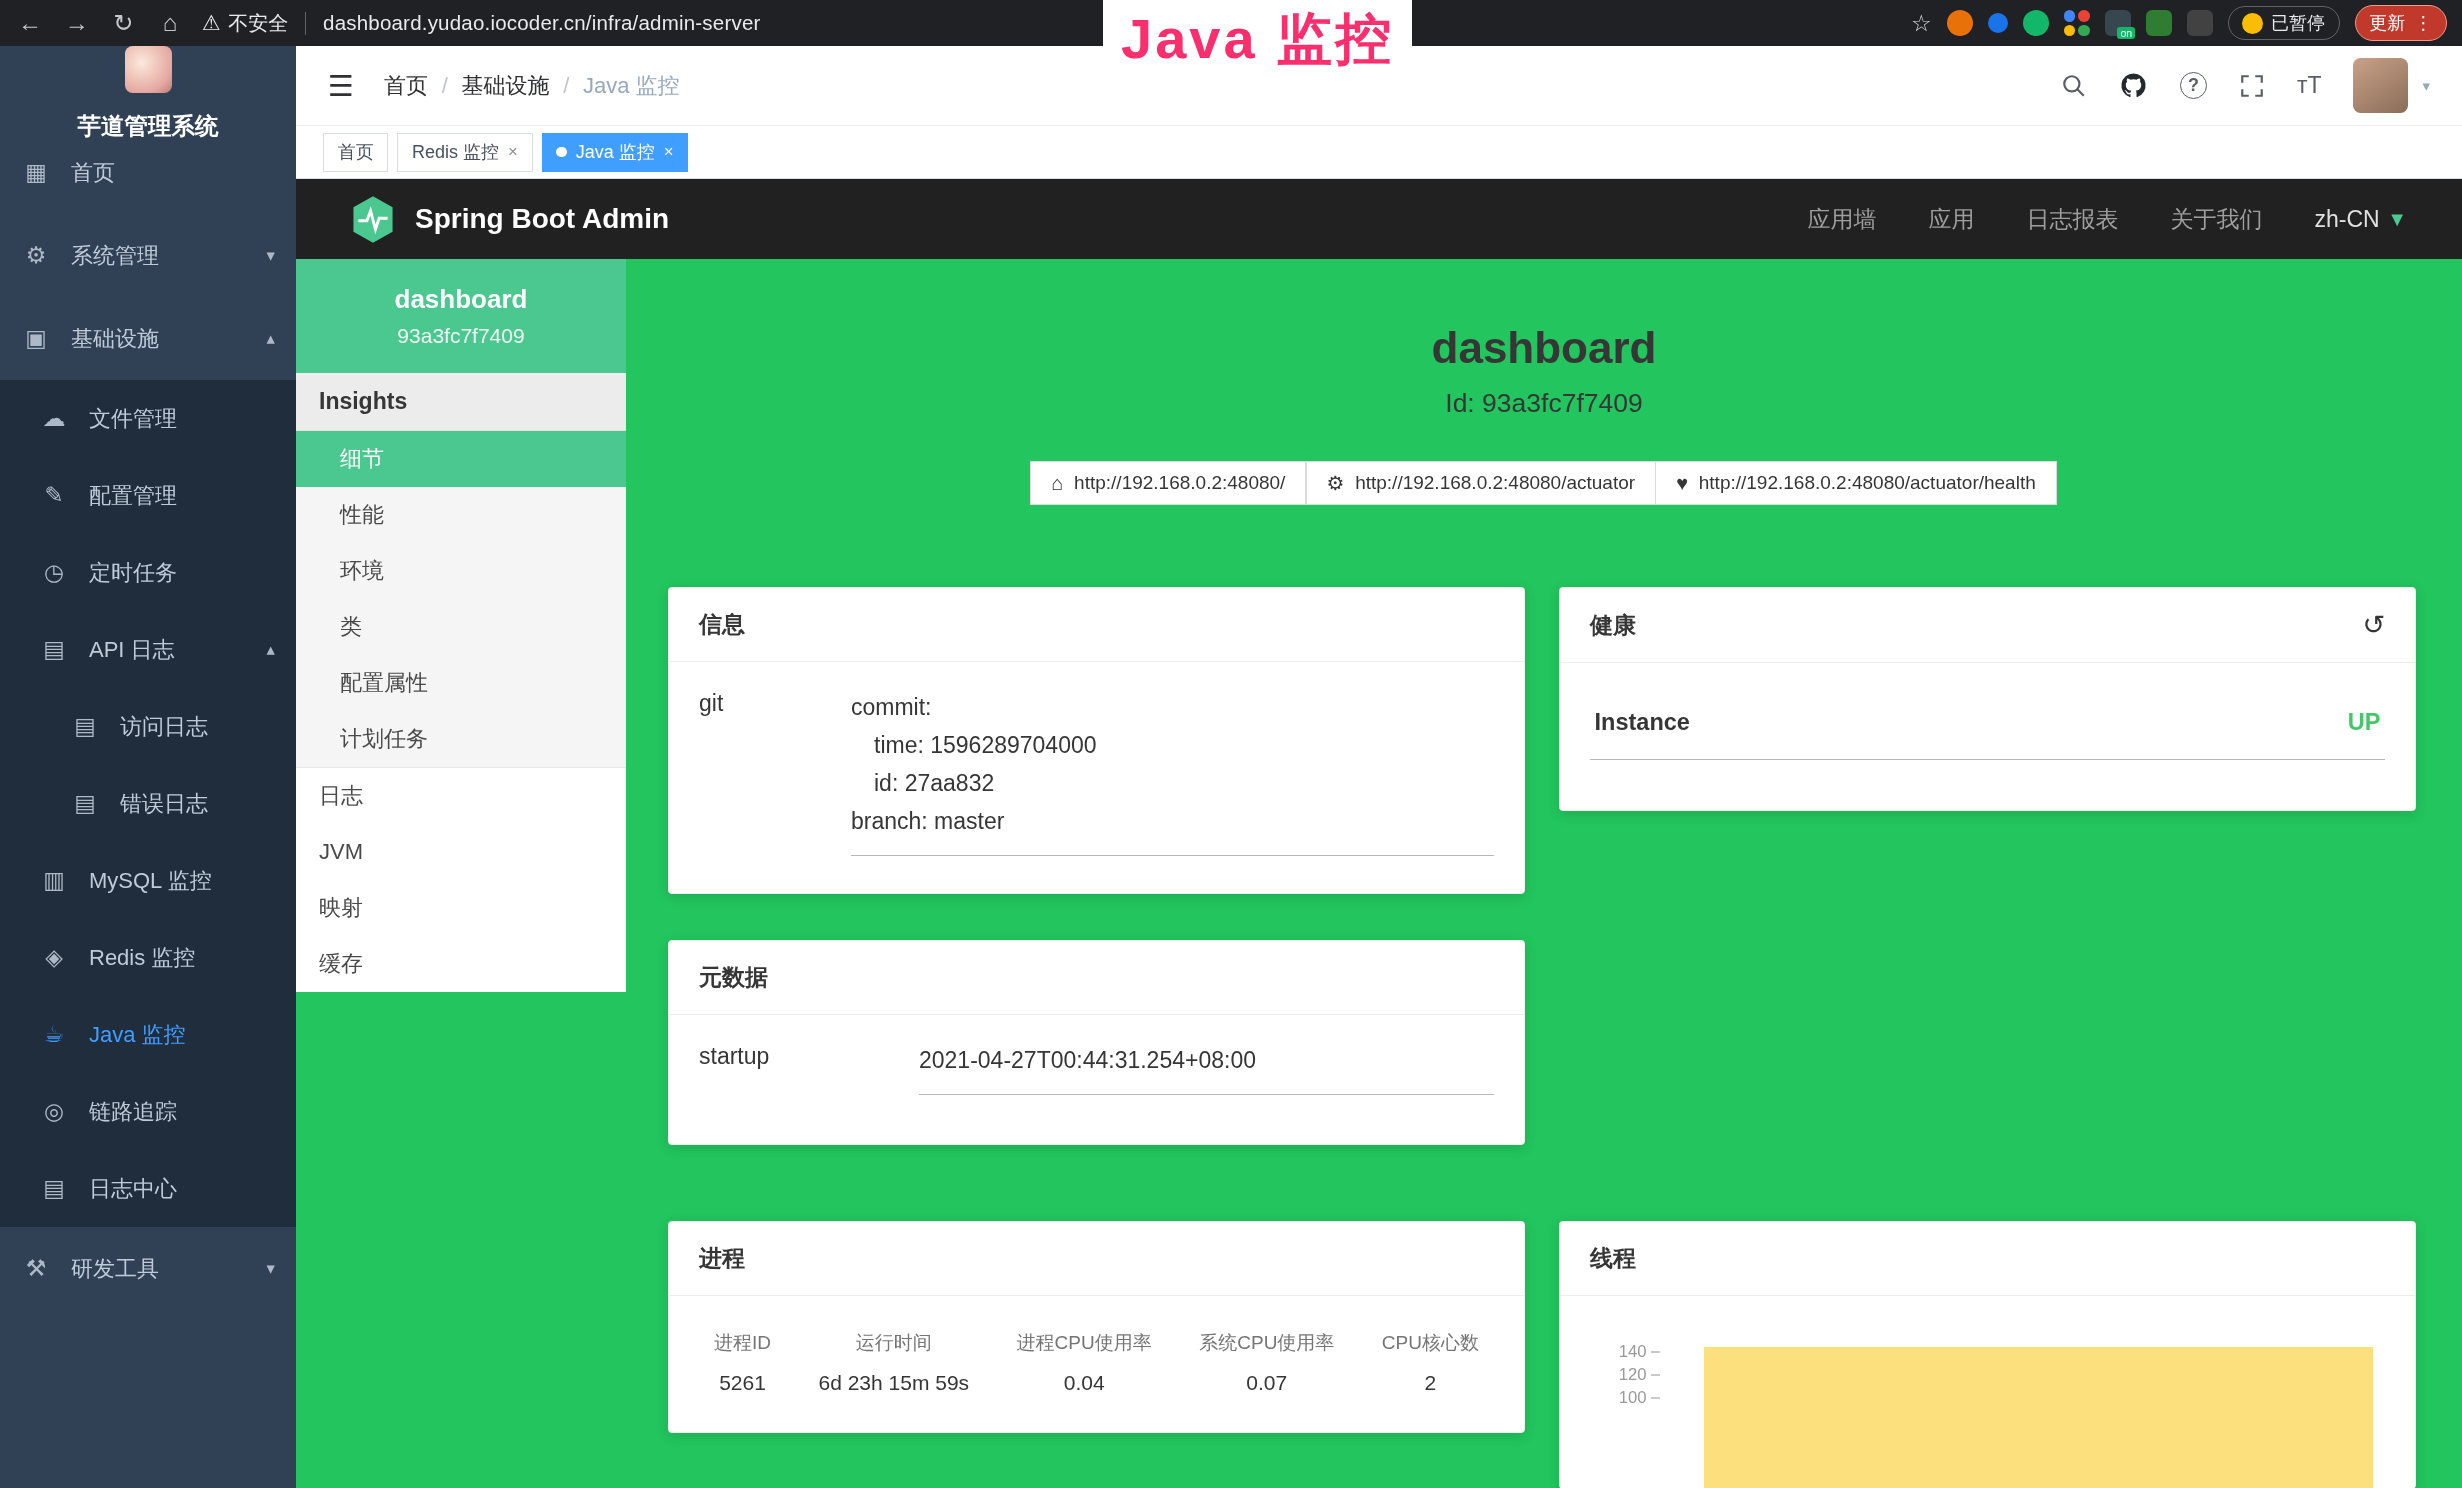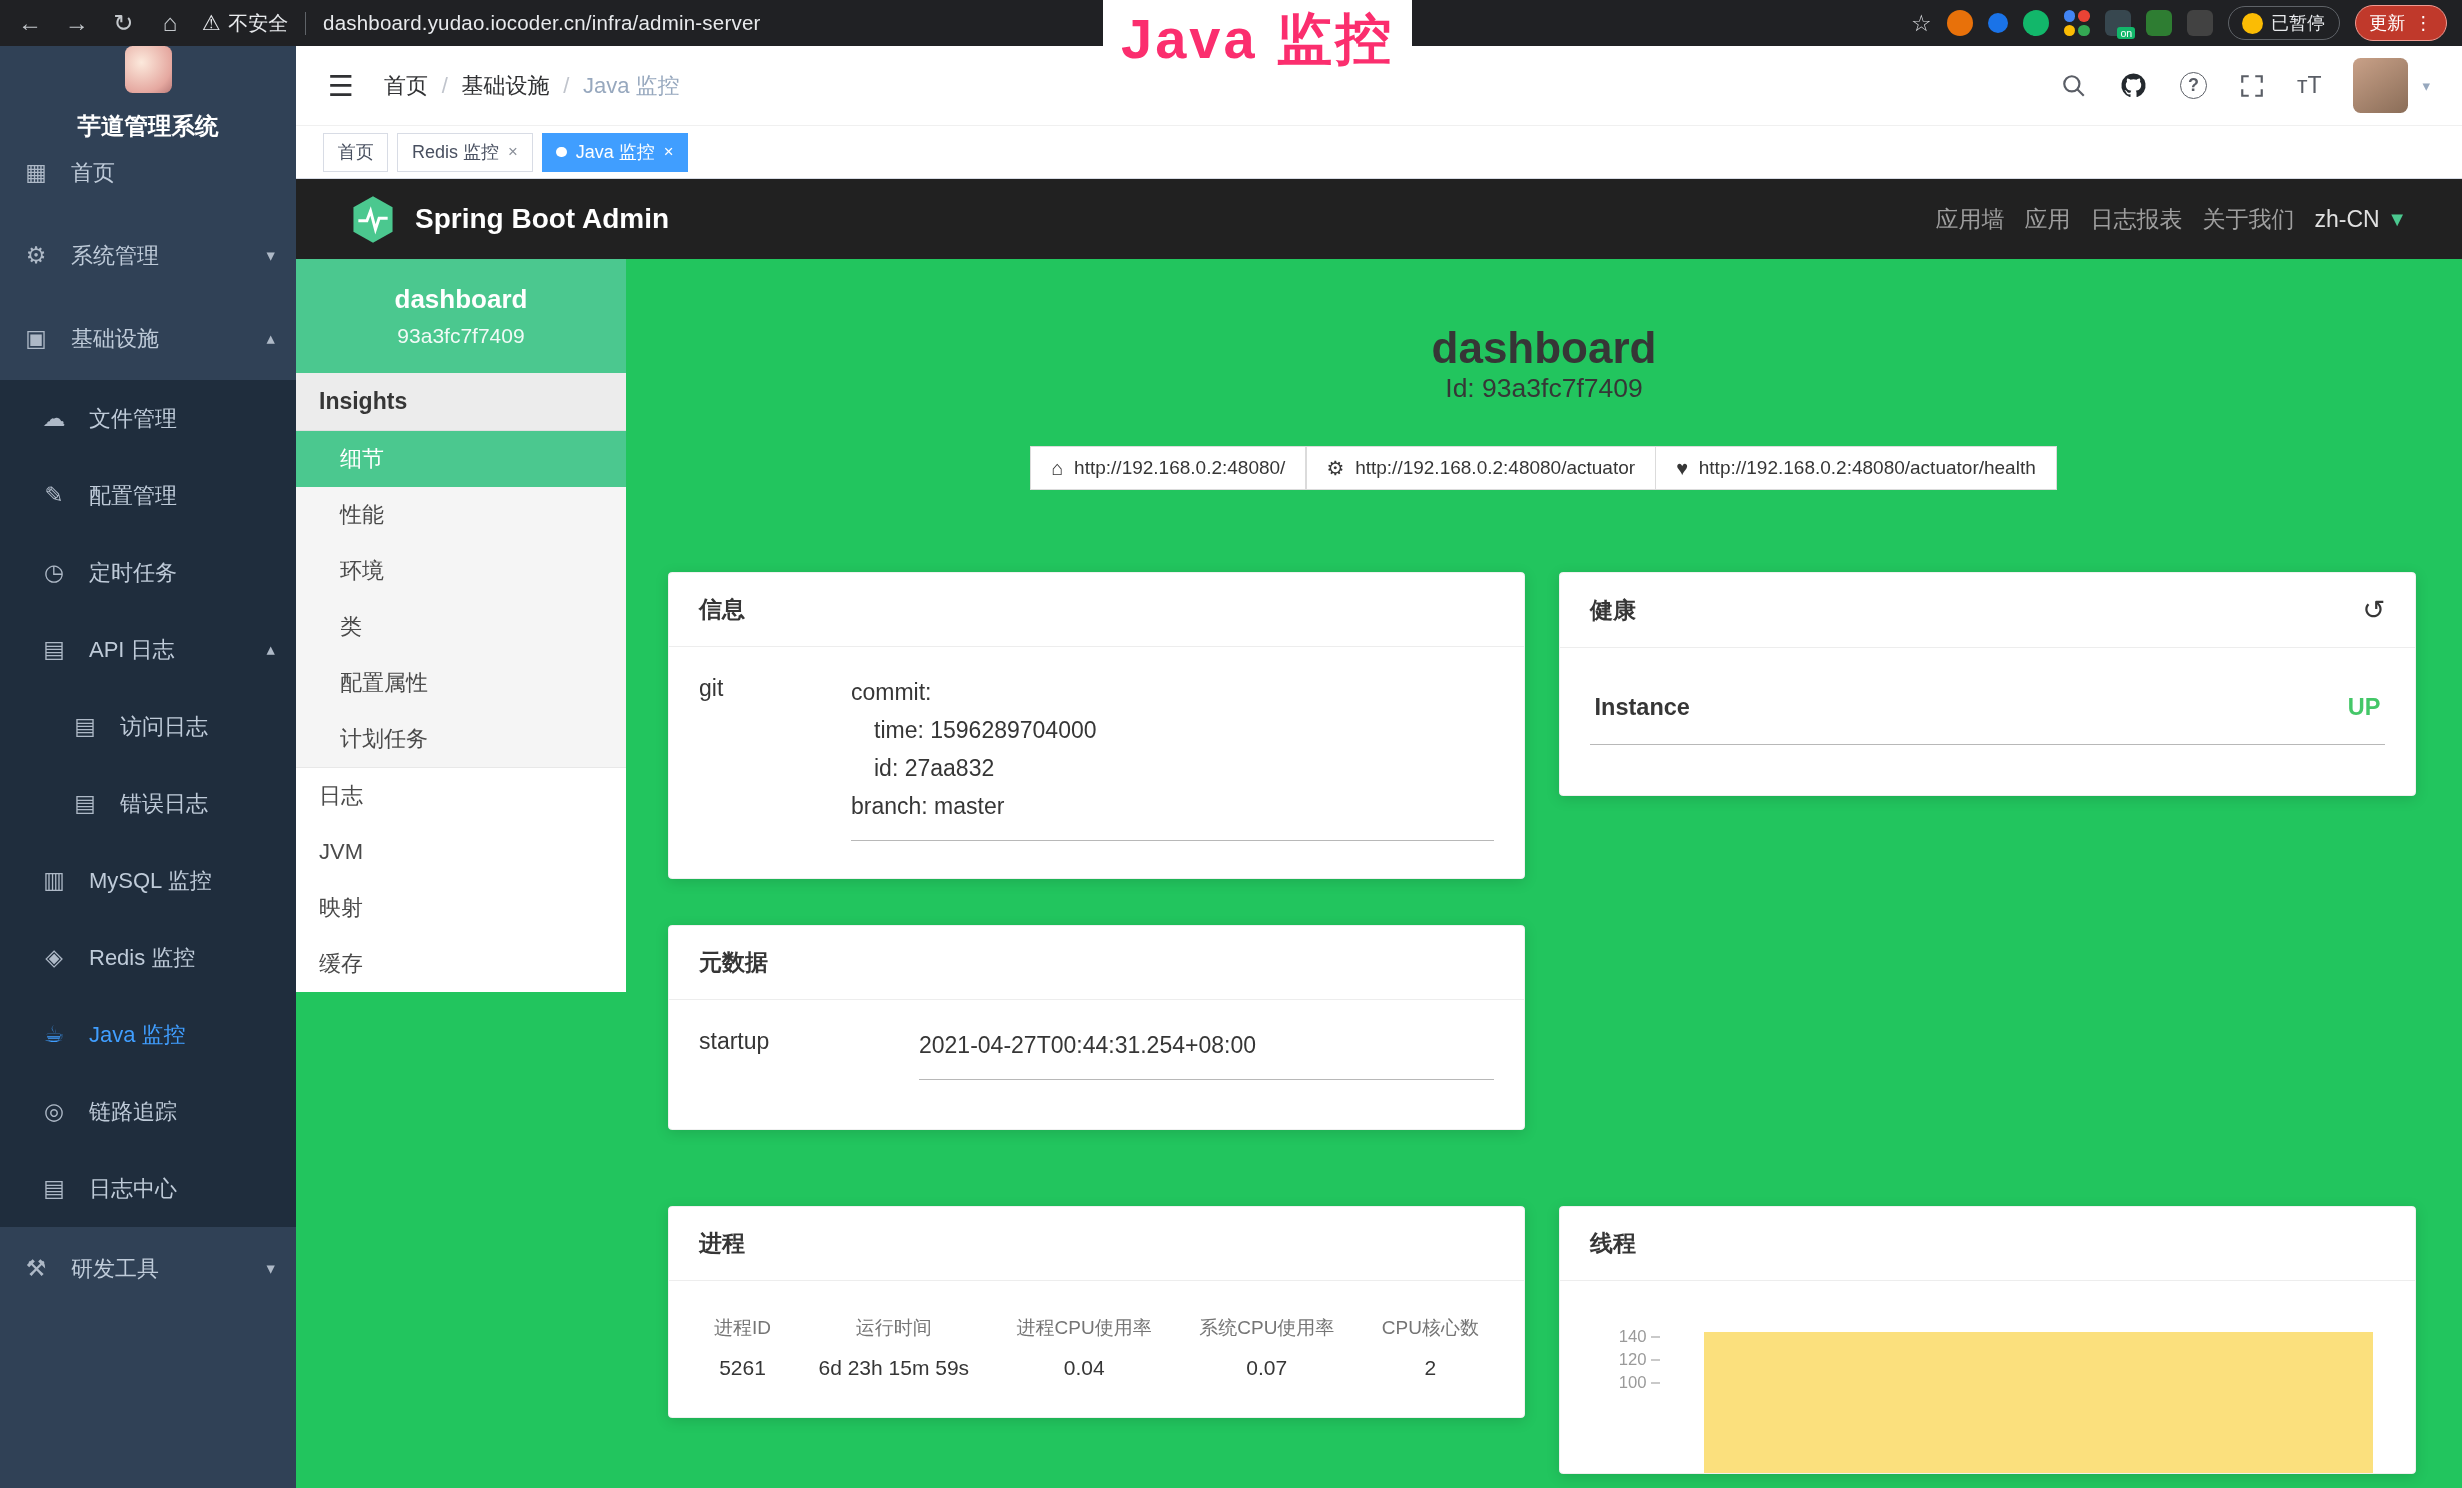--- a/index.html
+++ b/index.html
@@ -59,39 +59,39 @@
   .tabbar { height:53px; background:#fff; border-bottom:0.8px solid #d8dce5; display:flex; align-items:center; gap:9px; padding:0 0 0 27px; }
   .tag { height:39px; padding:0 13.7px; border:0.8px solid #d8dce5; background:#fff; color:#495060; font-size:18px; display:flex; align-items:center; gap:9px; cursor:pointer; }
   .tag .x { font-size:16.7px; color:#8a8f99; }
   .tag.active { background:#409eff; border-color:#409eff; color:#fff; }
   .tag.active .x { color:#fff; }
   .tag-dot { width:10.6px; height:10.6px; border-radius:50%; background:#fff; }
 
   
   .sba-header { height:80px; background:#212121; display:flex; align-items:center; padding:0 55px; gap:20px; }
   .sba-brand { color:#fff; font-weight:bold; font-size:28px; }
-  .sba-nav { margin-left:auto; display:flex; align-items:center; gap:20px; font-size:23px; color:#9e9e9e;text-align:center; }
+  .sba-nav { margin-left:auto; display:flex; align-items:center; gap:52px; font-size:23px; color:#9e9e9e;text-align:center; }
   .sba-locale { color:#e0e0e0; display:flex; align-items:center; gap:7.6px; }
   .loc-caret { color:#4bc88f; font-size:20px; }
 
   .sba-body { flex:1; display:flex; background:#22c55e; min-height:0; }
   .sba-side { width:330px; flex:none; }
   .sba-instance { height:114px; background:#4bc88f; color:#fff; display:flex; flex-direction:column; align-items:center; justify-content:center; gap:9px; }
   .sba-instance .nm { font-weight:bold; font-size:26px; }
   .sba-instance .id { font-size:21px; opacity:.92; }
   .sba-section { height:58px; background:#ececec; border-bottom:0.8px solid #e0e0e0; display:flex; align-items:center; padding:0 23px; font-weight:bold; font-size:23px; color:#363636; }
   .side-item { height:56px; display:flex; align-items:center; font-size:22px; color:#4a4a4a; cursor:pointer; }
   .insight { background:#f5f5f5; padding-left:44px; }
   .insight.selected { background:#4bc88f; color:#fff; }
   .root-item { background:#fff; padding-left:23px; }
   .insight-block { border-bottom:0.8px solid #e8e8e8; }
 
   .sba-content { flex:1; min-width:0; }
   .page-title { text-align:center; margin-top:64px; font-size:44px; font-weight:bold; color:#363636; }
-  .page-sub { text-align:center; font-size:26.5px; color:#363636; }
+  .page-sub { text-align:center; margin-top:15px; font-size:26.5px; color:#363636; }
   .links-row { display:flex; justify-content:center; margin-top:42px; }
   .link-box { display:flex; align-items:center; gap:10.6px; border:0.8px solid #dbdbdb; background:#fff; padding:9px 20px; font-size:19px; color:#363636; margin-left:-0.8px; cursor:pointer; }
   .link-ic { font-size:20px; color:#363636; }
 
   .cards { display:flex; gap:34px; padding:82px 0 0 42px; }
   .col { width:857px; display:flex; flex-direction:column; flex:none; }
   .card { background:#fff; border:0.8px solid #f0f0f0; border-radius:3.8px; box-shadow:0 3px 13.7px rgba(0,0,0,.13); overflow:hidden; }
   .card-header { padding:21px 30px; border-bottom:0.8px solid #ededed; font-weight:bold; font-size:23px; color:#363636; display:flex; align-items:center; justify-content:space-between; }
   .card-body { padding:26px 30px; }
   .history-ic { font-size:27px; color:#363636; cursor:pointer; font-weight:normal; }

